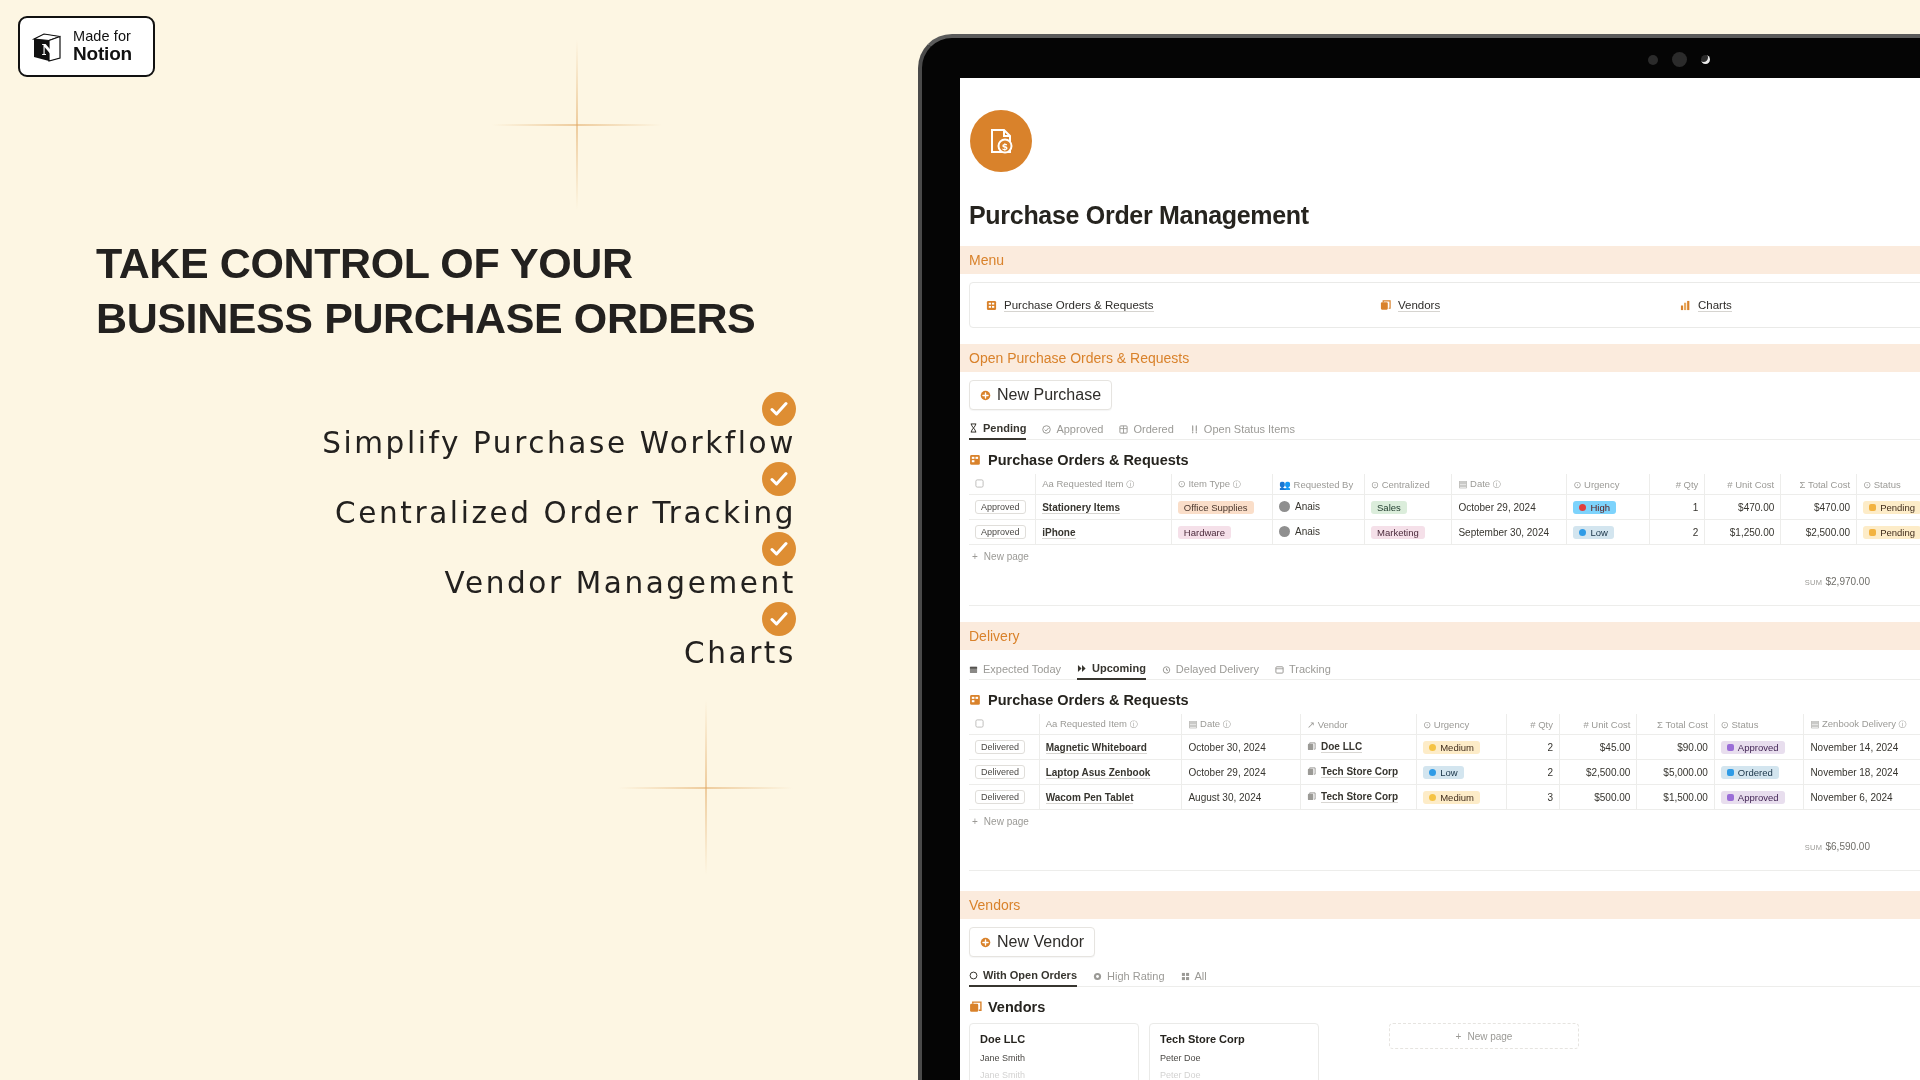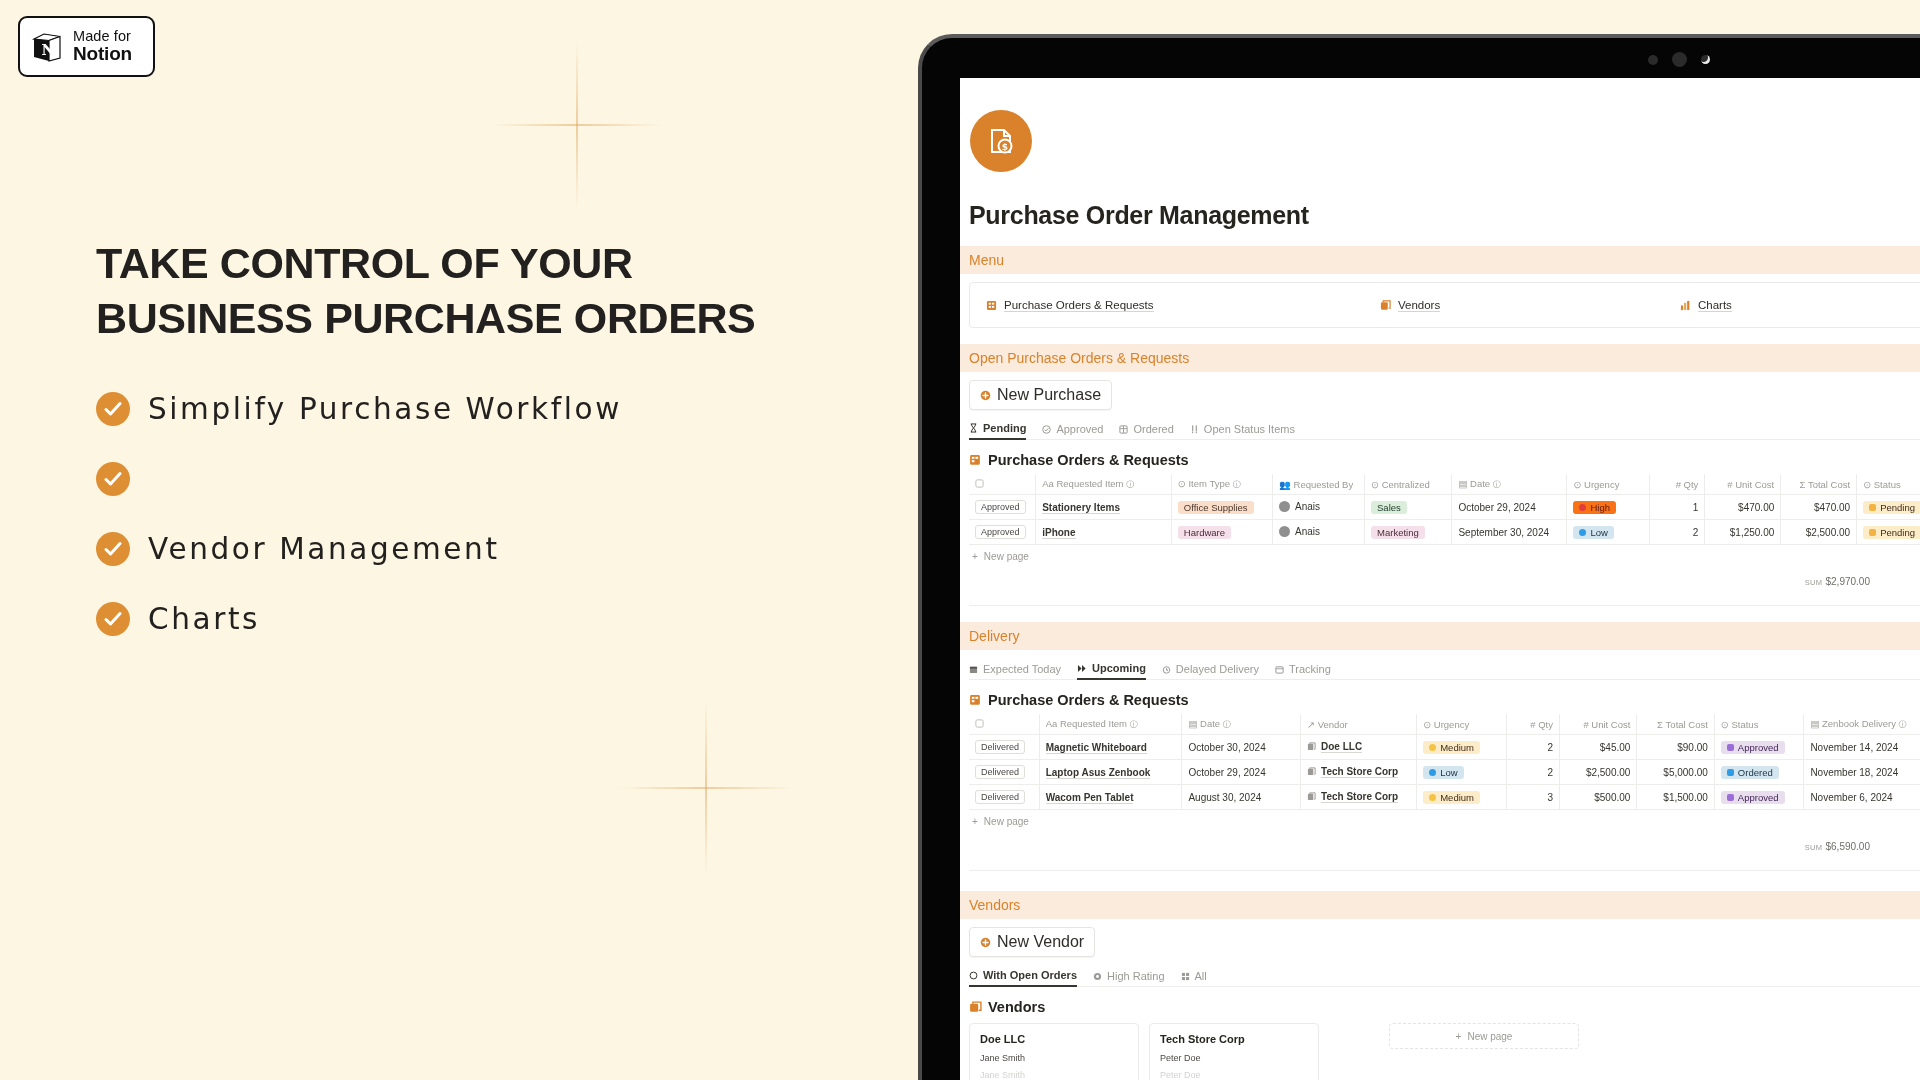--- a/index.html
+++ b/index.html
@@ -35,21 +35,21 @@
 
   
   #headline {
     position: absolute; left: 96px; top: 236px; width: 660px;
     font-size: 43px; line-height: 1.28; font-weight: 800;
     letter-spacing: -0.4px; color: #23211F;
     font-family: "Liberation Sans", sans-serif;
     text-transform: uppercase;
   }
   #feature-list { position: absolute; left: 96px; top: 392px; width: 700px; }
-  .feature-row { display: flex; align-items: flex-start; height: 70px; }
+  .feature-row { display: flex; align-items: flex-end; height: 70px; flex-direction: column; }
   .check-badge {
     width: 34px; height: 34px; border-radius: 50%;
     background: #DE8E33; flex: none; position: relative;
   }
   .check-badge svg { position: absolute; left: 8px; top: 9px; }
   .feature-label {
     margin-left: 18px; font-size: 29.5px; color: #23211F;
     letter-spacing: 2.6px; font-weight: 400;
     font-family: "DejaVu Sans", sans-serif;
   }
@@ -135,21 +135,21 @@
   table.ndb th { border-right: 1px solid #EDEDEB; }
   table.ndb td.num, table.ndb th.num { text-align: right; }
   .pill-open { display: inline-block; border: 1px solid #E0DEDA; border-radius: 3px; padding: 1px 5px; font-size: 9px; color: #4B4945; }
   .item-name { font-weight: 700; border-bottom: 1px solid #d8d6d2; }
   .tag { display: inline-block; border-radius: 3px; padding: 1px 6px; font-size: 9.5px; }
   .tag.orange { background: #FADEC9; color: #49362C; }
   .tag.pink   { background: #F5E0E9; color: #4C2B3C; }
   .tag.green  { background: #DBEDDB; color: #1C3829; }
   .tag.sel    { display: inline-flex; align-items: center; gap: 4px; }
   .dot { width: 7px; height: 7px; border-radius: 50%; display: inline-block; }
-  .tag.red    { background: #f97316; color: #5D1715; }
+  .tag.red    { background: #7dd3fc; color: #5D1715; }
   .tag.blue   { background: #D3E5EF; color: #183347; }
   .tag.yellow { background: #FDECC8; color: #402C1B; }
   .tag.purple { background: #E8DEEE; color: #412454; }
   .person { display: inline-flex; align-items: center; gap: 5px; }
   .avatar { width: 11px; height: 11px; border-radius: 50%; background: #8f8f8f; display:inline-block; }
   .newpage { display: flex; align-items: center; gap: 6px; font-size: 10px; color: #9B9A96; margin: 6px 0 0 12px; }
   .sumrow { text-align: right; font-size: 10px; color: #6F6E69; padding: 14px 70px 0 0; }
   .sumrow .lab { font-size: 7.5px; letter-spacing: .4px; color: #9B9A96; margin-right: 3px; }
   .divider { border-top: 1px solid #EDEDEB; margin: 18px 9px 0 9px; }
 
@@ -204,20 +204,21 @@
         </svg>
     </span>
     <span class="feature-label">Simplify Purchase Workflow</span>
   </div>
   <div class="feature-row">
     <span class="check-badge">
       <svg width="18" height="16" viewBox="0 0 18 16">
           <path d="M2 8.5 L6.5 13 L16 2.5" stroke="#fff" stroke-width="3" fill="none" stroke-linecap="round" stroke-linejoin="round"></path>
         </svg>
     </span>
+    <span class="feature-label">Centralized Order Tracking</span>
   </div>
   <div class="feature-row">
     <span class="check-badge">
       <svg width="18" height="16" viewBox="0 0 18 16">
           <path d="M2 8.5 L6.5 13 L16 2.5" stroke="#fff" stroke-width="3" fill="none" stroke-linecap="round" stroke-linejoin="round"></path>
         </svg>
     </span>
     <span class="feature-label">Vendor Management</span>
   </div>
   <div class="feature-row">

